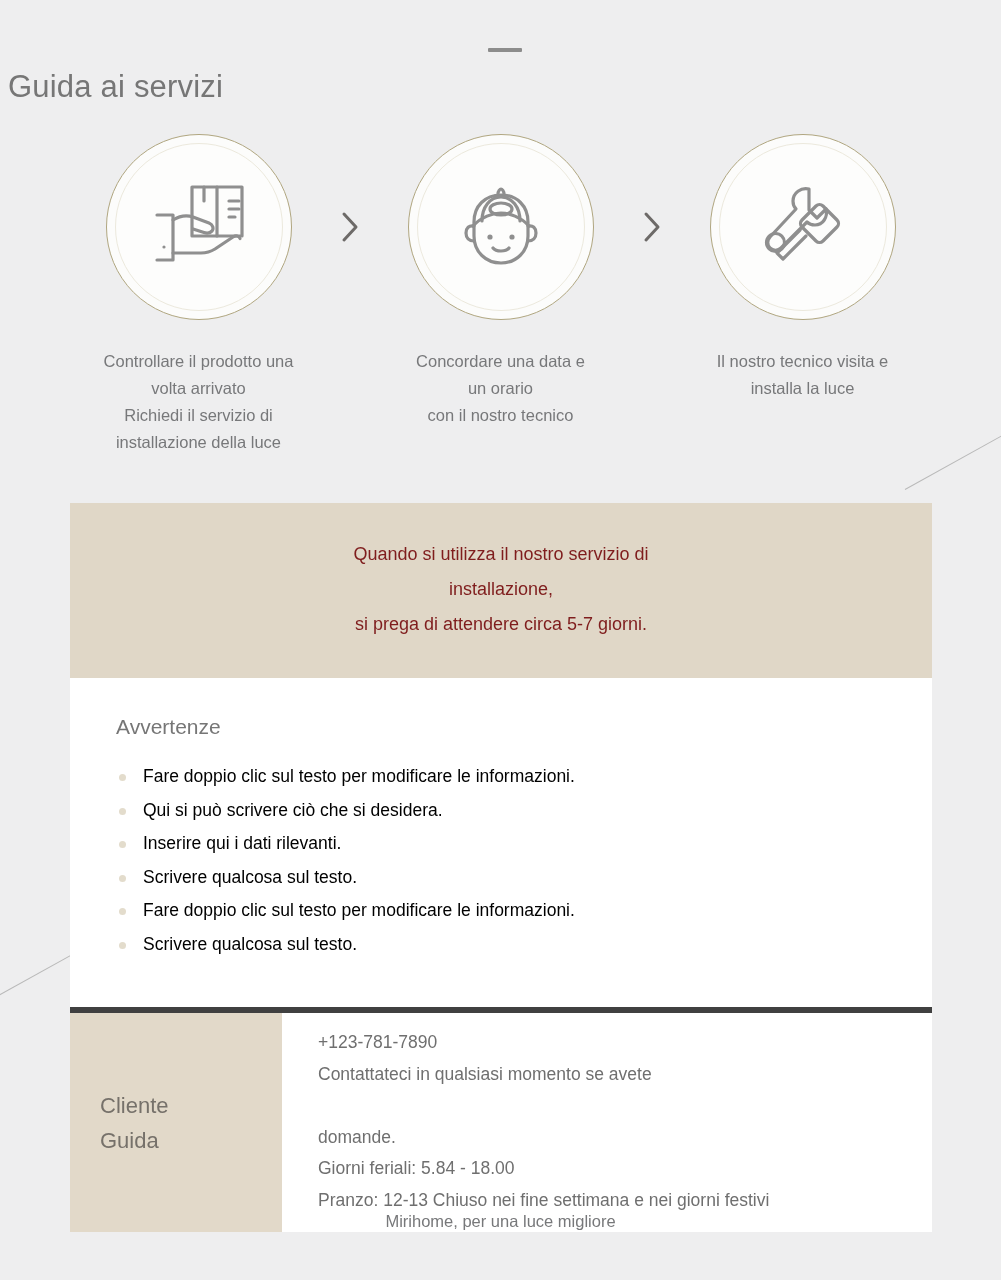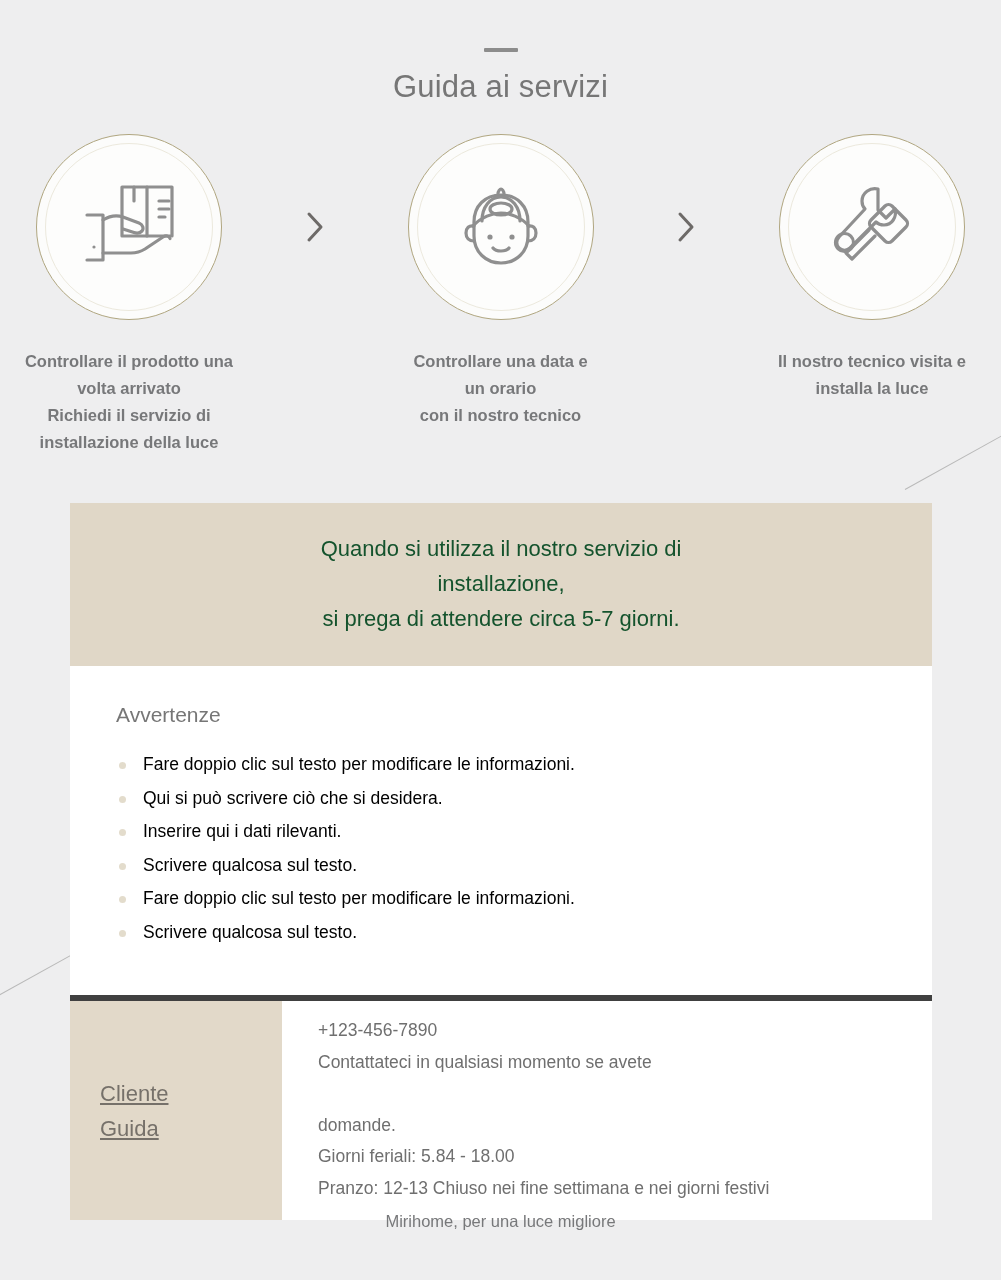--- a/index.html
+++ b/index.html
@@ -40,21 +40,22 @@
   .diag-bl {
     left: -25px;
     top: 1008px;
     width: 125px;
     transform: rotate(-29deg);
   }
 
   
   .header {
     padding-top: 48px;
-    text-align: center;
+    text-align: left;
+    padding-left: 8px;
   }
   .title-dash {
     width: 34px;
     height: 4px;
     background: #8c8c8c;
     margin: 0 auto 18px auto;
     border-radius: 1px;
   }
   .page-title {
     font-size: 31px;
@@ -62,24 +63,23 @@
     color: #767676;
     letter-spacing: 0.2px;
     margin: 0;
     line-height: 1.1;
   }
 
   
   .steps {
     margin-top: 30px;
     display: flex;
-    justify-content: space-between;
+    justify-content: center;
     align-items: flex-start;
     gap: 0;
-    font-weight: bold;
   }
   .step {
     width: 258px;
     display: flex;
     flex-direction: column;
     align-items: center;
   }
   .circle-outer {
     width: 186px;
     height: 186px;
@@ -134,25 +134,25 @@
     background: #ffffff;
     box-shadow: 0 0 0 0 transparent;
   }
   .banner {
     background: #e0d7c7;
     padding: 26px 40px 28px 40px;
     text-align: center;
     box-sizing: border-box;
   }
   .banner-text {
-    font-size: 22px;
+    font-size: 18px;
     line-height: 35px;
-    color: #14532d;
+    color: #7f1d1d;
     white-space: pre-line;
-    margin: 2px;
+    margin: 8px;
   }
 
   .warnings {
     background: #ffffff;
     padding: 37px 46px 46px 46px;
     box-sizing: border-box;
     border-bottom: 6px solid #404040;
   }
   .warnings-title {
     font-size: 21px;
@@ -196,21 +196,20 @@
     flex-direction: column;
     justify-content: center;
     padding: 28px 0 28px 30px;
     box-sizing: border-box;
   }
   .contact-label span {
     display: block;
     font-size: 22px;
     line-height: 35px;
     color: #76716a;
-    text-decoration: underline;
   }
   .contact-body {
     flex: 1 1 auto;
     padding: 14px 30px 16px 36px;
     box-sizing: border-box;
   }
   .contact-body p {
     margin: 0;
     font-size: 17.5px;
     line-height: 31.5px;
@@ -289,21 +288,21 @@
               <path d="M24 39 c0 -14 8 -24 19 -24 c11 0 19 10 19 24"></path>
               <ellipse cx="43" cy="27" rx="11" ry="6"></ellipse>
               <path d="M40 12 c0 -3 2 -5 3 -5 c1 0 3 2 3 5"></path>
               <circle cx="32" cy="55" r="2.6" fill="#8f8f8f" stroke="none"></circle>
               <circle cx="54" cy="55" r="2.6" fill="#8f8f8f" stroke="none"></circle>
               <path d="M35 66 c3 4 13 4 16 0"></path>
             </svg>
           </span>
         </div>
       </div>
-      <div class="step-caption">Controllare una data e
+      <div class="step-caption">Concordare una data e
 un orario
 con il nostro tecnico</div>
     </div>
 
     <div class="chev">
       <span>
         <svg width="18" height="32" viewBox="0 0 18 32" fill="none" stroke="#6d6a68" stroke-width="3" stroke-linecap="round" stroke-linejoin="round">
           <polyline points="3,3 15,16 3,29"></polyline>
         </svg>
       </span>
@@ -347,21 +346,21 @@
         <li><span class="bullet"></span><span>Scrivere qualcosa sul testo.</span></li>
       </ul>
     </div>
 
     <div class="contact">
       <div class="contact-label">
         <span>Cliente</span>
         <span>Guida</span>
       </div>
       <div class="contact-body">
-        <p>+123-456-7890</p>
+        <p>+123-781-7890</p>
         <p>Contattateci in qualsiasi momento se avete
 
 domande.
 Giorni feriali: 5.84 - 18.00
 Pranzo: 12-13 Chiuso nei fine settimana e nei giorni festivi</p>
       </div>
     </div>
 
   </div>
 

